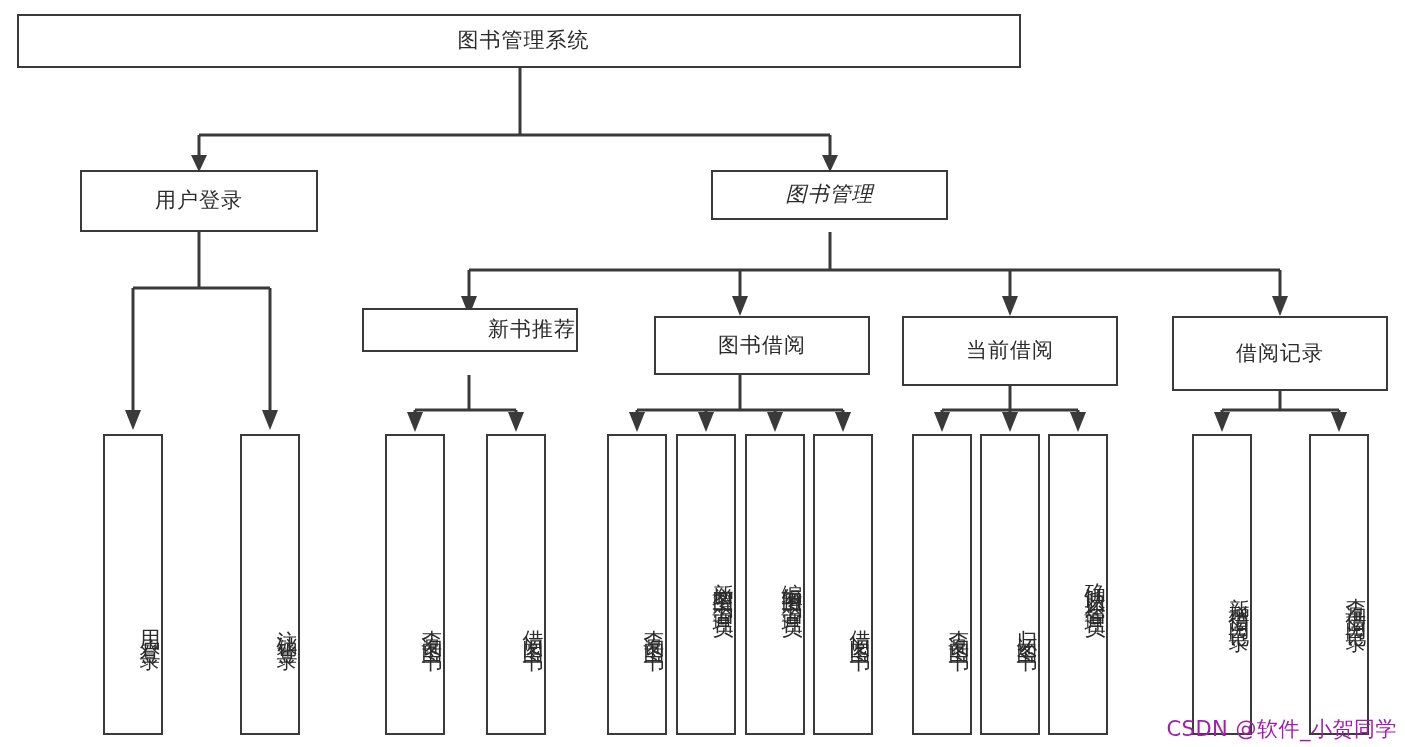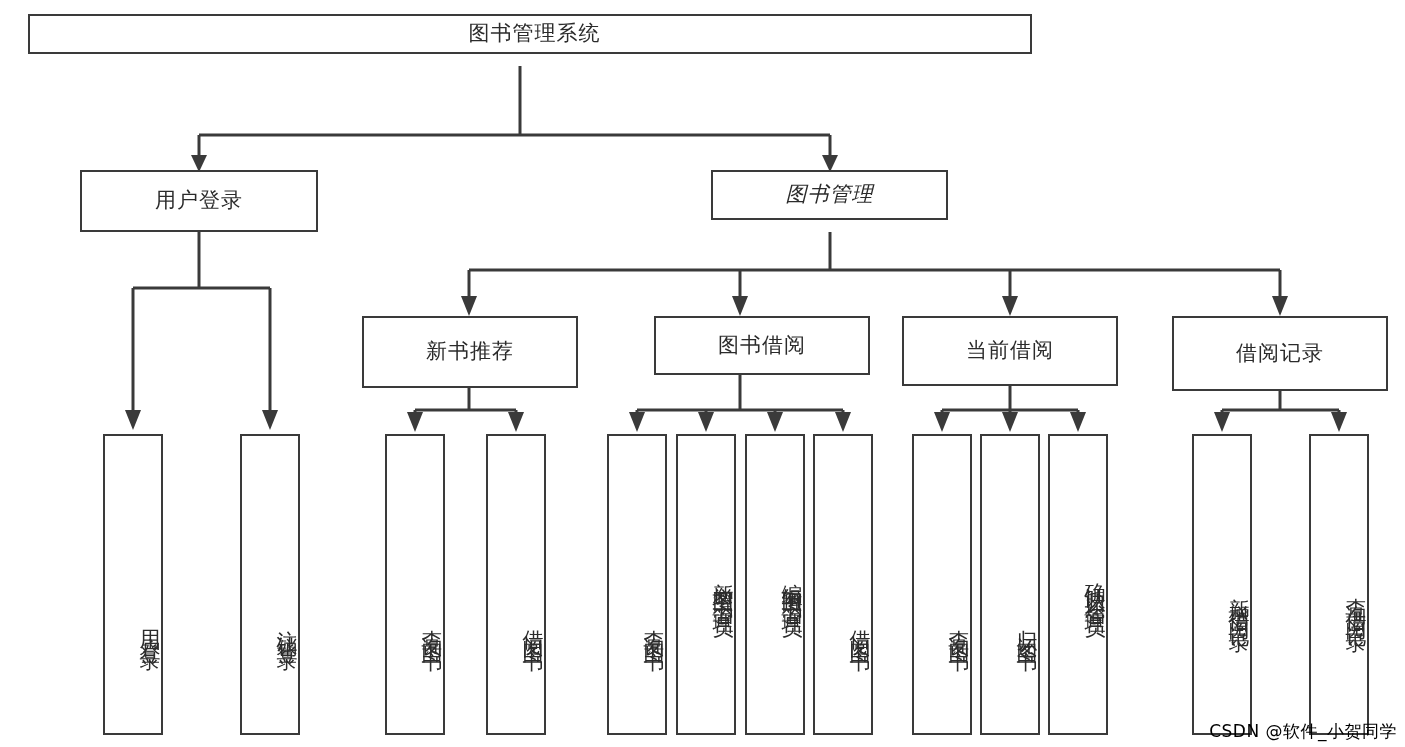--- a/index.html
+++ b/index.html
@@ -49,22 +49,22 @@
     justify-content: center;
     white-space: nowrap;
   }
   .node.vert.tall {
     letter-spacing: 5px;
   }
   .watermark {
     position: absolute;
     right: 8px;
     bottom: 4px;
-    font-size: 17px;
-    color: #000000;
+    font-size: 21px;
+    color: #a21caf;
     letter-spacing: 0.5px;
     white-space: nowrap;
   }
 </style>
 </head>
 <body>
 
 <div id="canvas">
 
   <svg class="connectors" viewBox="0 0 1405 747">
@@ -135,32 +135,32 @@
       <polygon points="767,412 783,412 775,432"></polygon>
       <polygon points="835,412 851,412 843,432"></polygon>
       <polygon points="934,412 950,412 942,432"></polygon>
       <polygon points="1002,412 1018,412 1010,432"></polygon>
       <polygon points="1070,412 1086,412 1078,432"></polygon>
       <polygon points="1214,412 1230,412 1222,432"></polygon>
       <polygon points="1331,412 1347,412 1339,432"></polygon>
     </g>
   </svg>
 
-  <div class="node horiz" style="left:28px; top:14px; width:1004px; height:40px;padding-left:9px;">
+  <div class="node horiz" style="left:17px; top:14px; width:1004px; height:54px;padding-left:9px;">
     <span>图书管理系统</span>
   </div>
 
   <div class="node horiz" style="left:80px; top:170px; width:238px; height:62px;">
     <span>用户登录</span>
   </div>
   <div class="node horiz" style="left:711px; top:170px; width:237px; height:50px;font-style:italic;">
     <span>图书管理</span>
   </div>
 
-  <div class="node horiz" style="left:362px; top:316px; width:216px; height:72px;">
+  <div class="node horiz" style="left:362px; top:308px; width:216px; height:44px;justify-content:flex-end;">
     <span>新书推荐</span>
   </div>
   <div class="node horiz" style="left:654px; top:316px; width:216px; height:59px;">
     <span>图书借阅</span>
   </div>
   <div class="node horiz" style="left:902px; top:316px; width:216px; height:70px;">
     <span>当前借阅</span>
   </div>
   <div class="node horiz" style="left:1172px; top:316px; width:216px; height:75px;">
     <span>借阅记录</span>

